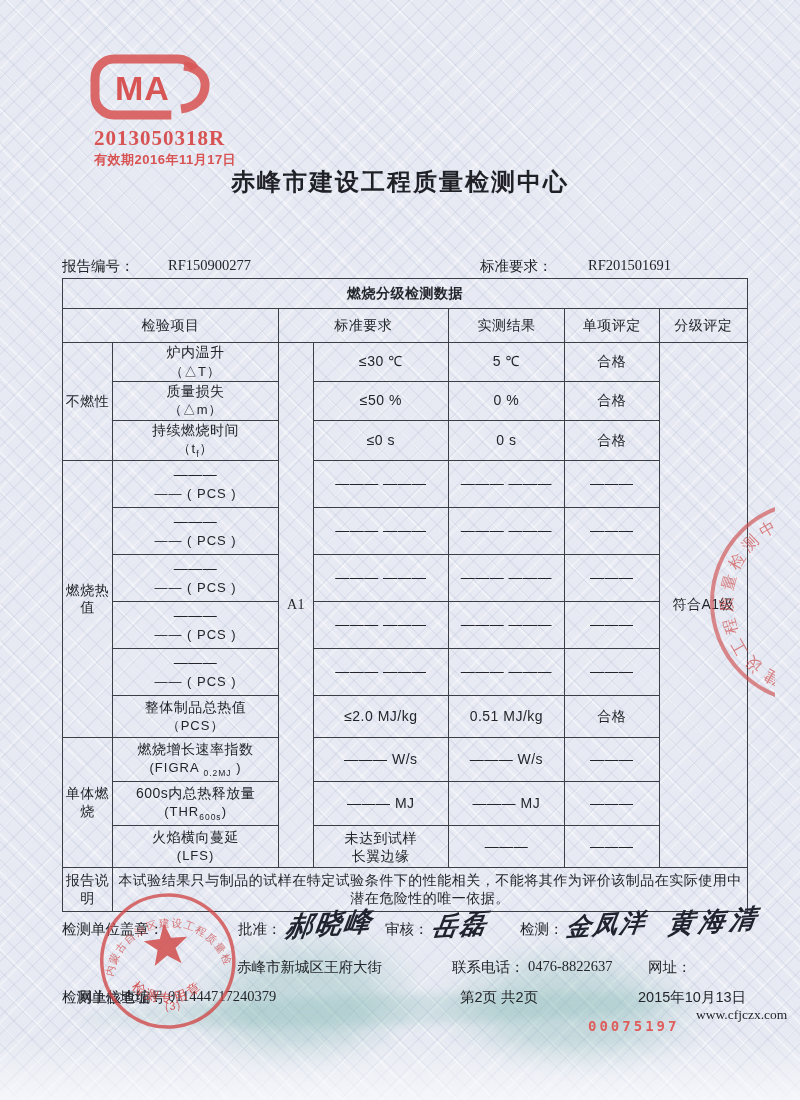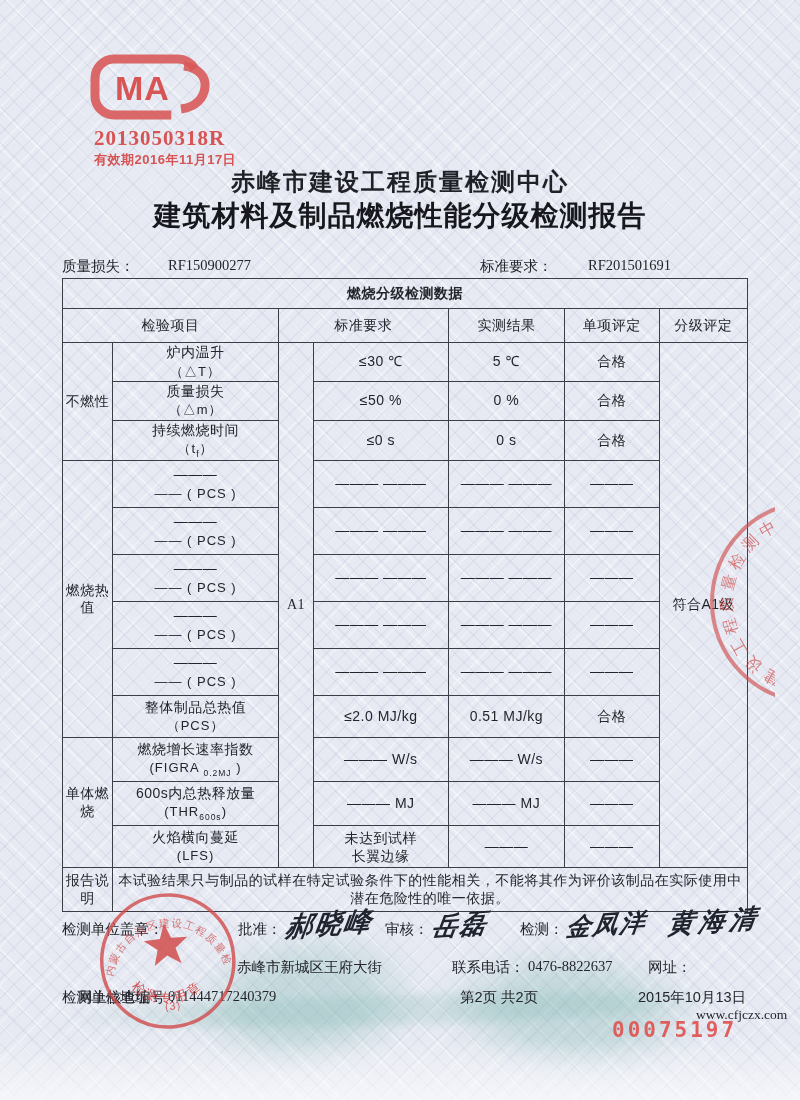--- a/index.html
+++ b/index.html
@@ -45,21 +45,21 @@
   td.item sub{font-size:8.5px;}
   td.a1cell{font-size:13.5px;font-family:"Liberation Serif",serif;margin-top:46px;}
   td.ratecell{font-size:15px;letter-spacing:1px;}
   td.note-label{font-size:14.5px;line-height:1.4;}
   td.note-text{text-align:left;font-size:13.5px;line-height:1.5;padding:3px 8px;letter-spacing:.3px;}
   .two-line span{display:block;line-height:1.3;}
   
   .frow span{position:absolute;font-size:14.5px;white-space:nowrap;}
   .sig{font-style:italic;font-weight:700;color:#20242e;display:inline-block;
     transform:rotate(-4deg) skewX(-12deg);letter-spacing:2px;}
-  .serial{left:612px;top:1018px;font-family:"DejaVu Sans Mono",monospace;font-size:21px;
+  .serial{left:588px;top:1018px;font-family:"DejaVu Sans Mono",monospace;font-size:14px;
     color:#e0514f;letter-spacing:3px;font-weight:700;opacity:.9;}
   
   .stamp{pointer-events:none;}
   .stamp-right{left:640px;top:497px;z-index:4;opacity:.9;}
   .stamp-seal{left:93px;top:886px;z-index:5;opacity:.92;transform:rotate(-6deg);}
   
   .wm{position:absolute;filter:blur(7px);background:radial-gradient(ellipse at center,
       rgba(118,178,170,.30) 0 35%, rgba(118,178,170,.10) 60%, transparent 75%);
     border-radius:40%;}
   .wm1{left:190px;top:930px;width:230px;height:140px;transform:rotate(-6deg);}
@@ -81,24 +81,23 @@
     <svg width="124" height="74" viewBox="0 0 124 74">
       <rect x="7" y="9" width="102" height="56" rx="19" ry="19" fill="none" stroke="#d85555" stroke-width="9" stroke-dasharray="84 64 300" opacity=".88"></rect>
       <path d="M 96 16 C 112 18 118 28 117 37 C 116 48 108 57 93 59" fill="none" stroke="#d85555" stroke-width="9" opacity=".88"></path>
       <text x="27" y="50" font-size="34" font-weight="bold" fill="#d85555" font-family="Liberation Sans, sans-serif" letter-spacing="1">MA</text>
     </svg>
   </div>
   <div class="abs cma-cert">2013050318R</div>
   <div class="abs cma-valid">有效期2016年11月17日</div>
 
   <div class="abs org-name">赤峰市建设工程质量检测中心</div>
-  <div class="abs report-title">建筑材料及制品燃烧性能分级检测报告</div>
 
   <div class="numrow">
-    <span class="lbl" style="left:62px;">质量损失：</span>
+    <span class="lbl" style="left:62px;">报告编号：</span>
     <span class="val" style="left:168px;">RF150900277</span>
     <span class="lbl" style="left:480px;">标准要求：</span>
     <span class="val" style="left:588px;">RF201501691</span>
   </div>
 
   <table class="report">
     <colgroup>
       <col style="width:50px">
         <col style="width:165px">
         <col style="width:35px">

